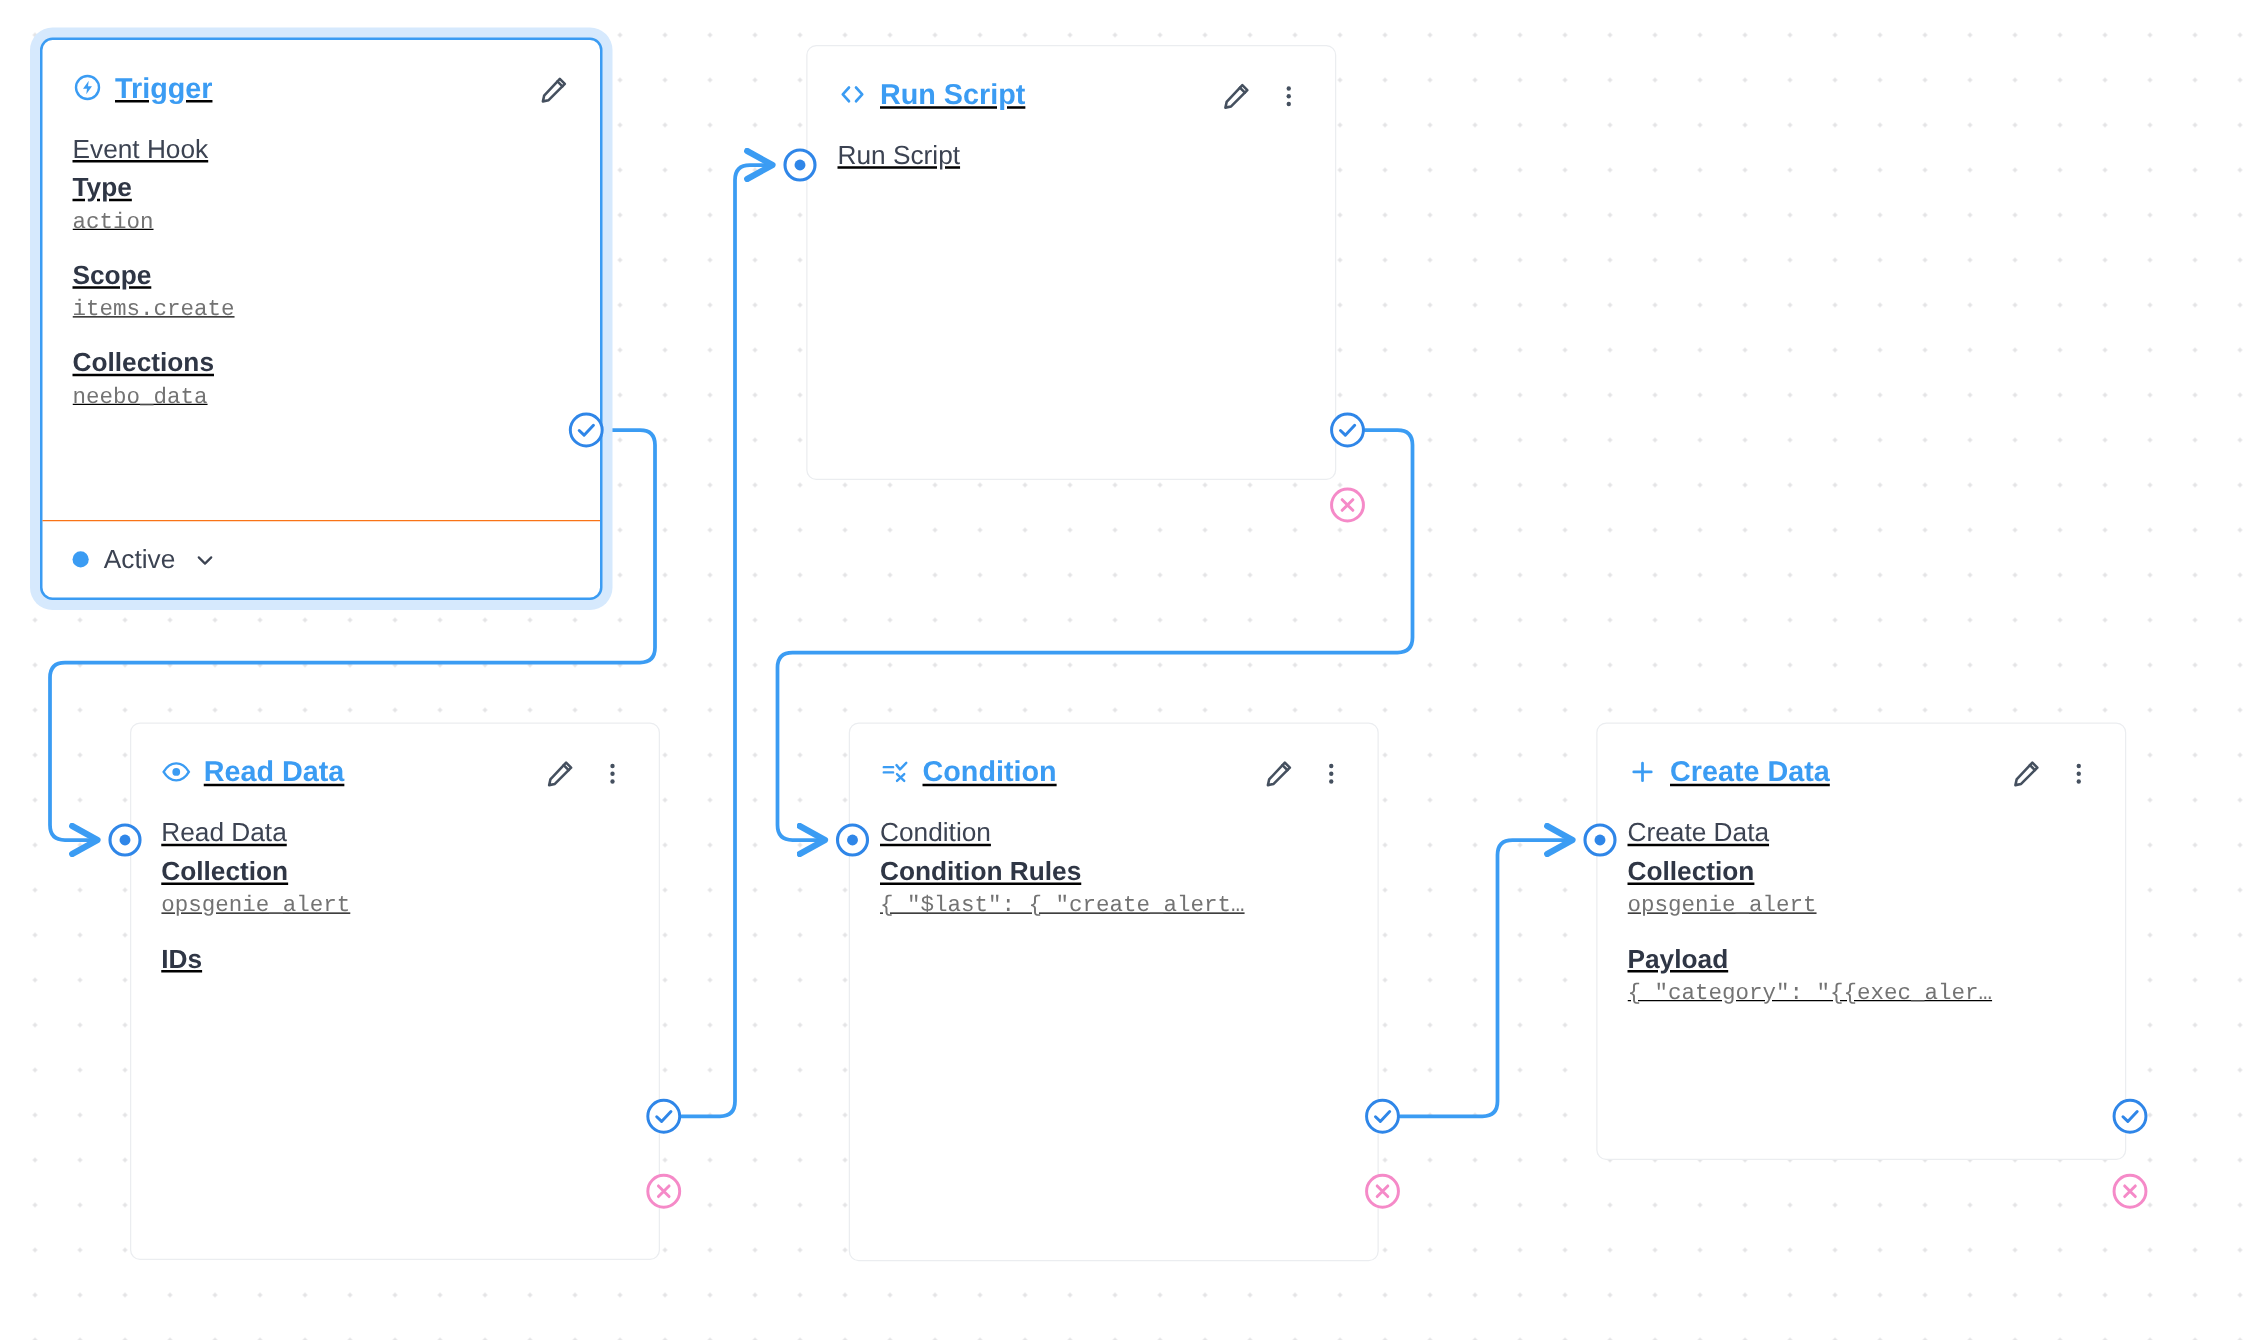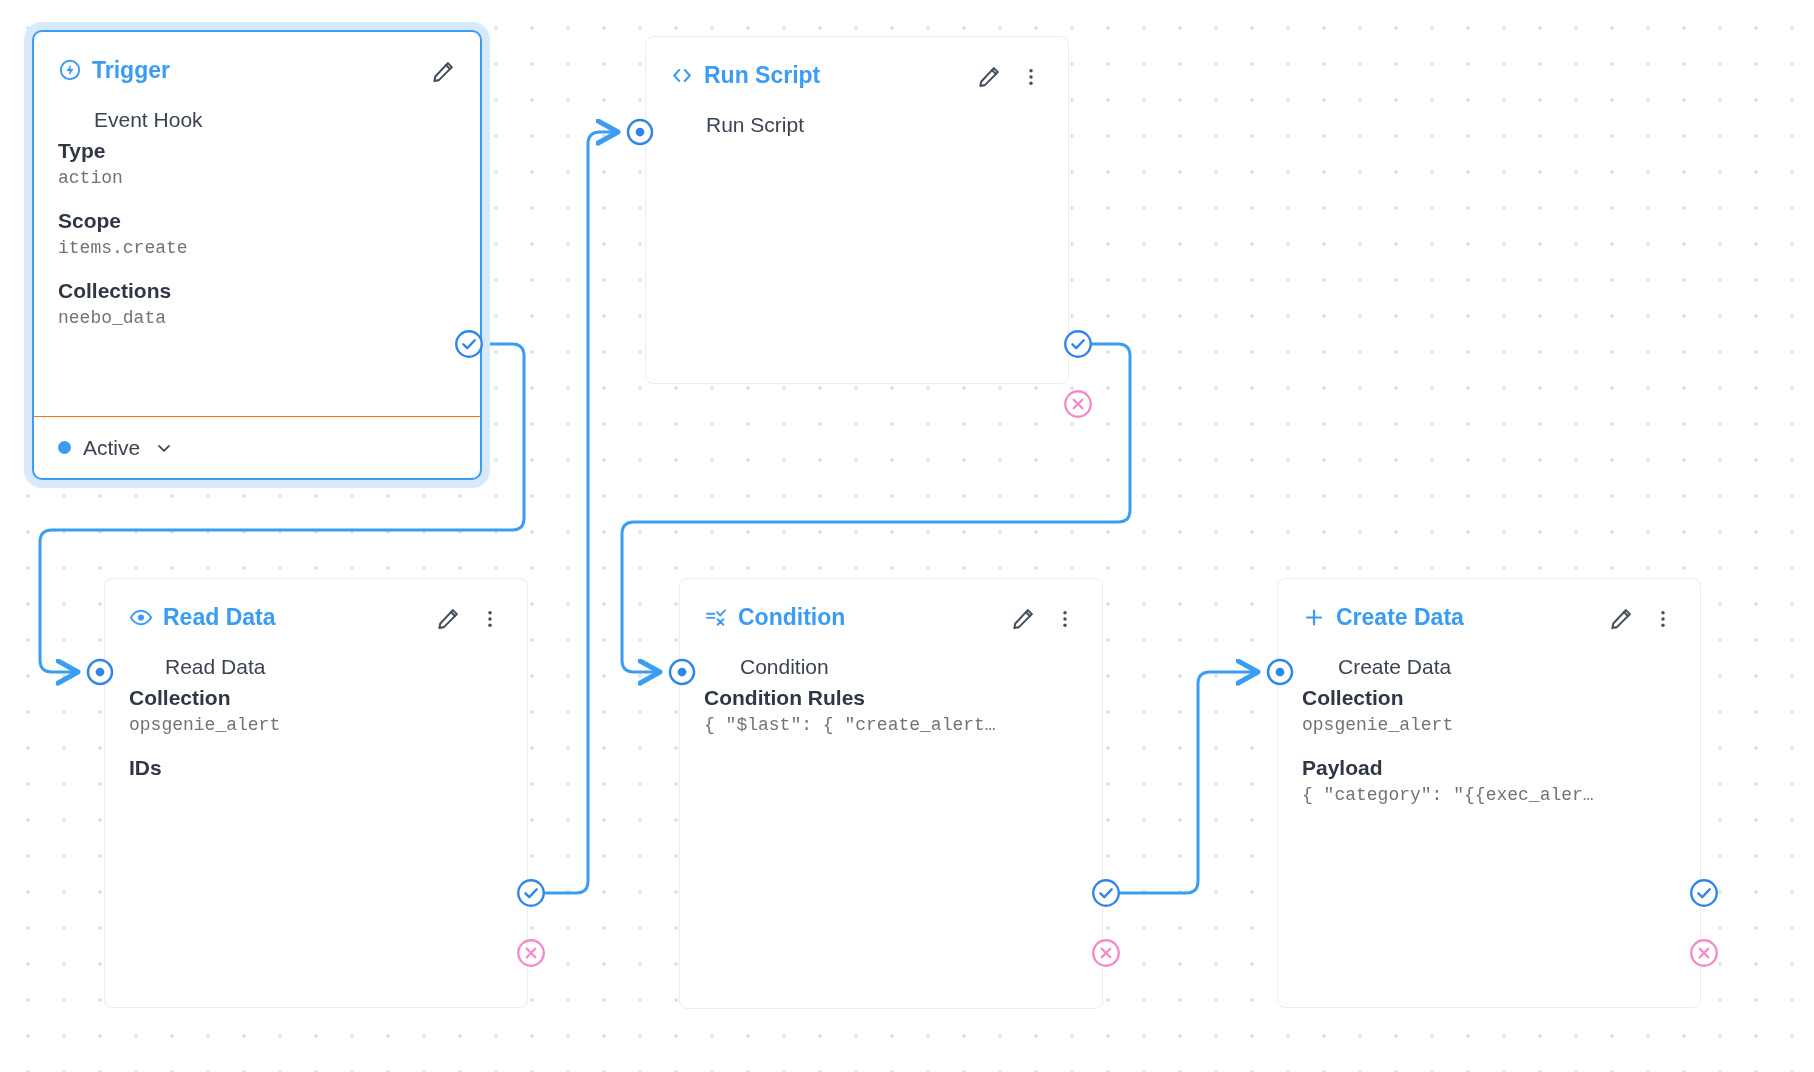--- a/index.html
+++ b/index.html
@@ -25,20 +25,21 @@
     pointer-events: none;
     z-index: 1;
   }
   
   .panel {
     position: absolute;
     background: #ffffff;
     border: 1px solid #ebedf0;
     border-radius: 8px;
     z-index: 2;
+    text-decoration: underline;
   }
   .panel.selected {
     border: 2px solid #3b9cf3;
     box-shadow: 0 0 0 8px #d6e9fd;
     border-radius: 10px;
   }
   .panel-head {
     display: flex;
     align-items: flex-start;
     justify-content: space-between;
@@ -73,21 +74,20 @@
     justify-content: center;
     width: 26px; height: 26px;
     cursor: pointer;
   }
   .panel-body { padding: 16px 24px 0 24px; }
   .row-name {
     font-size: 21px;
     color: #3c4352;
     line-height: 1.38;
     white-space: nowrap;
-    margin-left: 36px;
   }
   .field-label {
     font-size: 21px;
     font-weight: bold;
     color: #2f3645;
     line-height: 1.38;
     margin-top: 2px;
     white-space: nowrap;
   }
   .field-value {
@@ -355,21 +355,21 @@
       <path d="M7.5 12.3 L10.6 15.3 L16.6 9" fill="none" stroke-linecap="round" stroke-linejoin="round"></path>
     </svg>
   </div>
   <div class="handle h-out" style="left:1091px; top:938px;">
     <svg width="30" height="30" viewBox="0 0 24 24" fill="#ffffff" stroke="#f58ac8" stroke-width="1.9">
       <circle cx="12" cy="12" r="10.2"></circle>
       <path d="M8.6 8.6 L15.4 15.4 M15.4 8.6 L8.6 15.4" fill="none" stroke-linecap="round"></path>
     </svg>
   </div>
 
-  <div class="panel" style="left:1277px; top:578px; width:424px; height:430px;">
+  <div class="panel" style="left:1277px; top:578px; width:424px; height:350px;">
     <div class="panel-head">
       <div class="panel-title">
         <span class="ticon">
           <svg width="25" height="25" viewBox="0 0 24 24" fill="none" stroke="#3b9cf3" stroke-width="2.2" stroke-linecap="round">
             <path d="M12 5 V19 M5 12 H19"></path>
           </svg>
         </span>
         <span>Create Data</span>
       </div>
       <div class="head-actions">

